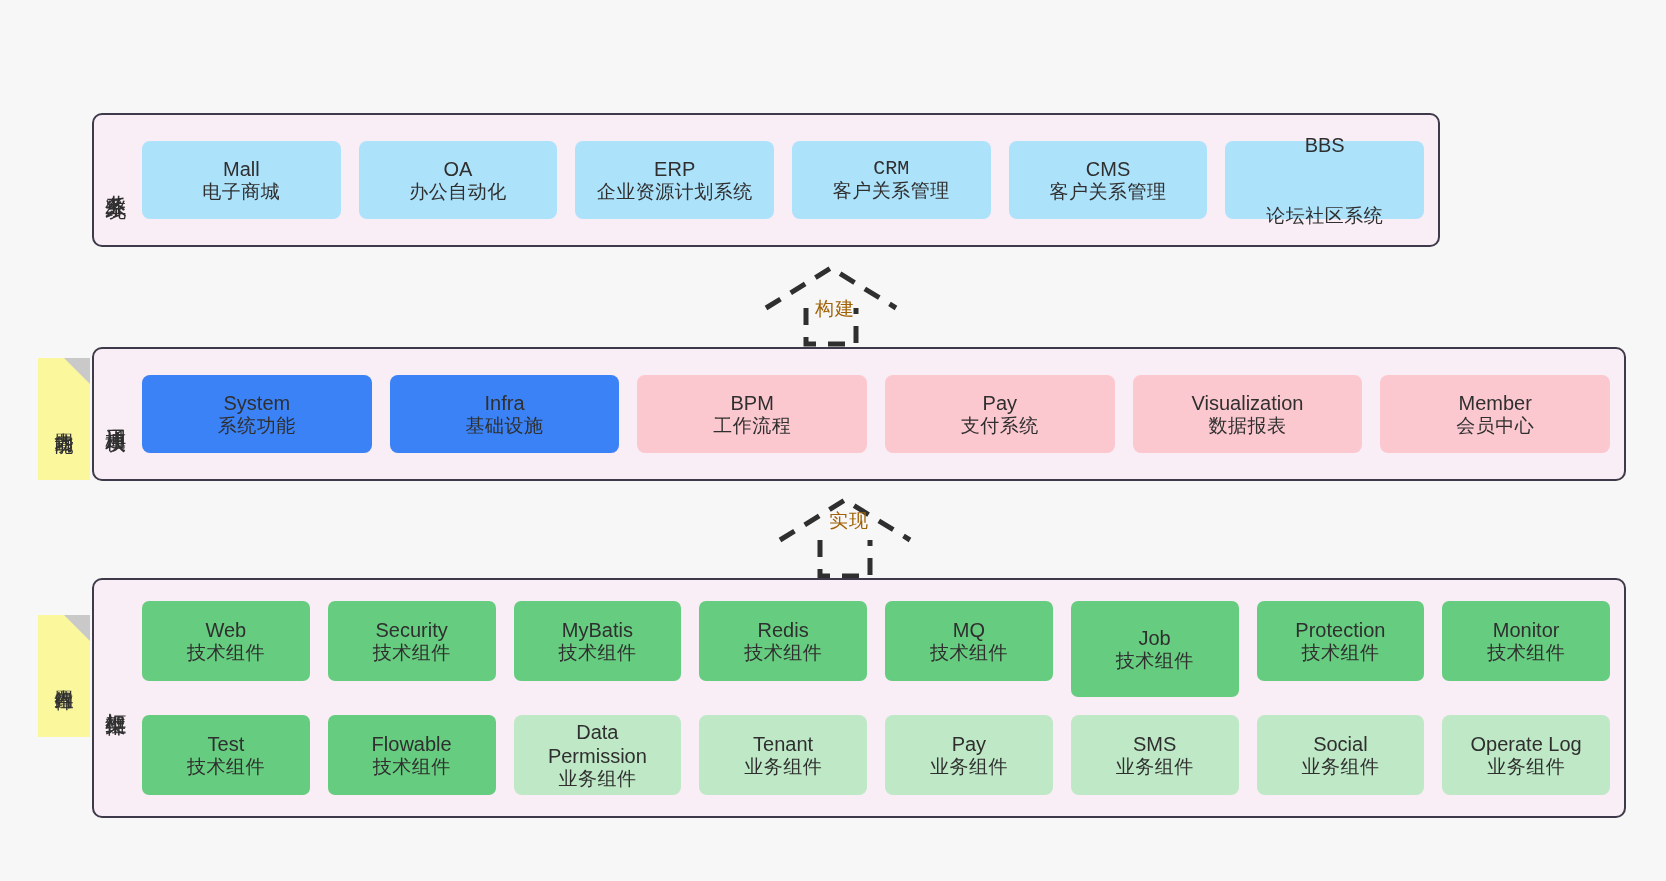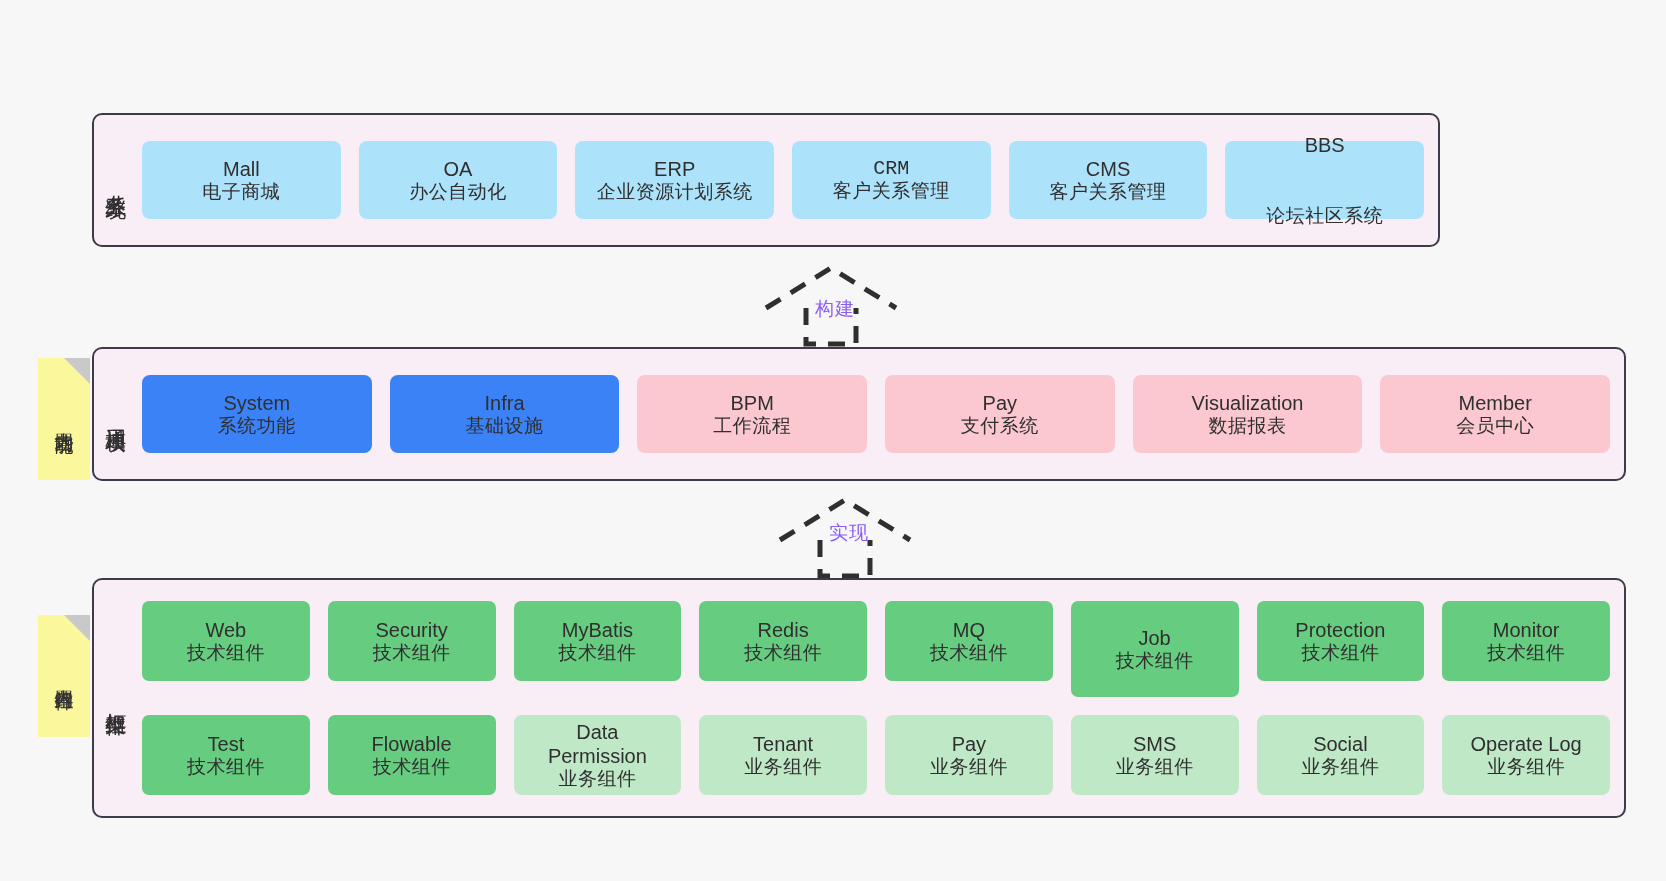--- a/index.html
+++ b/index.html
@@ -121,21 +121,21 @@
   }
 
   
   .gen-arrow {
     position: absolute;
   }
   .gen-arrow svg { display: block; }
   .gen-label {
     position: absolute;
     font-size: 19px;
-    color: #8b5cf6;
+    color: #a16207;
     letter-spacing: 1px;
     background: transparent;
     white-space: nowrap;
   }
 </style>
 </head>
 <body>
 
 <div id="canvas">
 
@@ -215,21 +215,21 @@
         </div>
       </div>
   </div>
 
   <div class="gen-arrow" style="left:772px; top:494px;">
     <svg width="146" height="86" viewBox="0 0 146 86">
       <path d="M8 46 L73 6 L138 46" fill="none" stroke="#2f2f2f" stroke-width="5" stroke-dasharray="17 12" stroke-linecap="butt"></path>
       <path d="M48 46 L48 82 L98 82 L98 46" fill="none" stroke="#2f2f2f" stroke-width="5" stroke-dasharray="17 12" stroke-linecap="butt"></path>
     </svg>
   </div>
-  <div class="gen-label" style="left:829px; top:520px;">实现</div>
+  <div class="gen-label" style="left:829px; top:508px;">实现</div>
 
   <div class="note" style="left:38px; top:615px; width:52px; height:122px;">
     <span class="fold"></span>
     <span>内置组件</span>
   </div>
 
   <div class="section" id="sec-framework" style="left:92px; top:578px; width:1534px; height:240px;">
     <div class="section-label">框架组件</div>
     <div class="cards">
         <div class="card-row">

